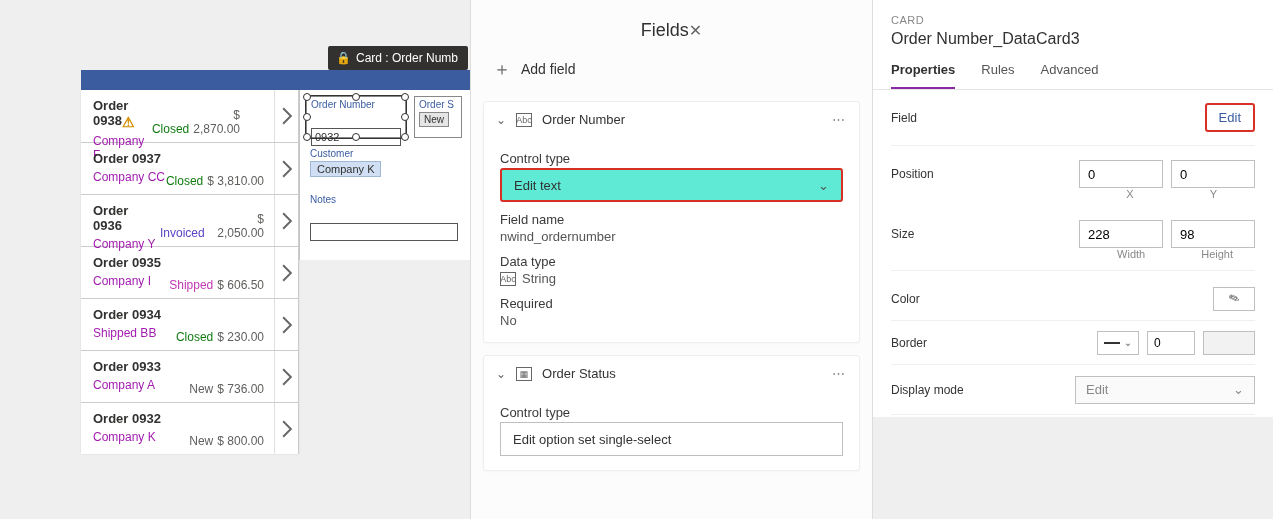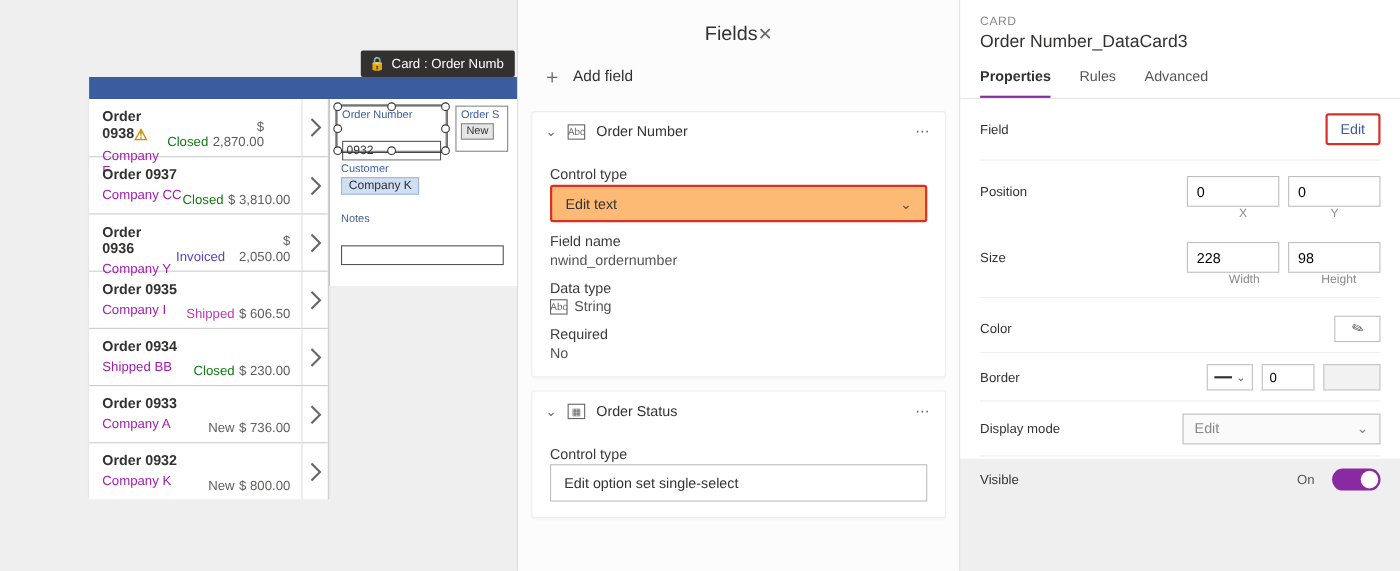--- a/index.html
+++ b/index.html
@@ -48,21 +48,21 @@
   .close-x { font-size:16px; color:#666; cursor:pointer; }
   .add-field { display:flex; align-items:center; gap:10px; padding:8px 22px 20px; color:#333; font-size:14px; }
   .plus { font-size:18px; color:#666; }
   .fgroup { margin:0 12px 12px; background:#fff; border:1px solid #eee; border-radius:3px; box-shadow:0 1px 2px rgba(0,0,0,.03); }
   .fg-head { display:flex; align-items:center; gap:10px; padding:10px 12px; color:#333; }
   .caret { font-size:12px; color:#666; }
   .type-ic { width:16px; height:14px; border:1px solid #666; display:inline-flex; align-items:center; justify-content:center; font-size:9px; color:#666; }
   .fg-dots { margin-left:auto; color:#666; letter-spacing:2px; }
   .fg-body { padding:4px 16px 14px; font-size:13px; color:#333; }
   .fg-label { color:#3a3a3a; margin-top:10px; margin-bottom:2px; }
-  .ctrl-select { height:34px; border:2px solid #d93025; border-radius:3px; display:flex; align-items:center; justify-content:space-between; padding:0 12px; background:#fdba74; }
+  .ctrl-select { height:34px; border:2px solid #d93025; border-radius:3px; display:flex; align-items:center; justify-content:space-between; padding:0 12px; background:#5eead4; }
   .ctrl-select2 { height:34px; border:1px solid #bfbfbf; display:flex; align-items:center; padding:0 12px; background:#fff; }
   .sel-chev { color:#555; }
 
   
   .prop-panel { position:absolute; left:873px; top:0; width:400px; height:417px; background:#fff; }
   .pp-head { padding:14px 18px 6px; }
   .pp-over { font-size:11px; color:#888; letter-spacing:.5px; }
   .pp-title { font-size:16px; font-weight:400; margin-top:4px; }
   .pp-tabs { display:flex; gap:26px; padding:8px 18px 0; border-bottom:1px solid #e5e5e5; }
   .pp-tab { font-size:13px; color:#555; padding-bottom:10px; }
@@ -371,21 +371,14 @@
     <div class="pp-row" style="min-height:50px;">
       <div class="lbl">Display mode</div>
       <div class="ctrls">
         <div class="mode-select">
           <span>Edit</span>
           <span>⌄</span>
         </div>
       </div>
     </div>
 
-    <div class="pp-row noline" style="min-height:42px;">
-      <div class="lbl">Visible</div>
-      <div class="ctrls">
-        <span class="on-lbl">On</span>
-        <div class="toggle"></div>
-      </div>
-    </div>
   </div>
 </div>
 
 </body></html>

